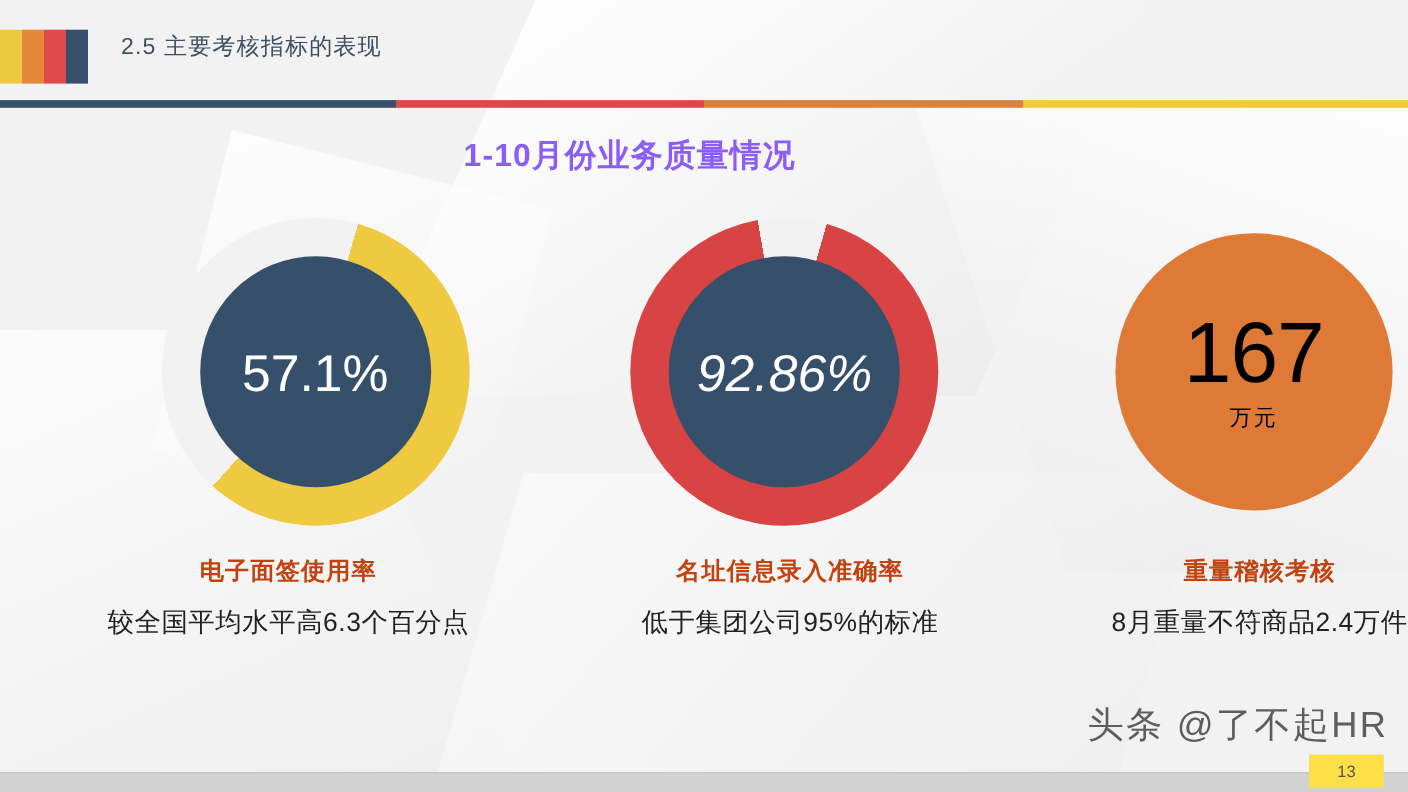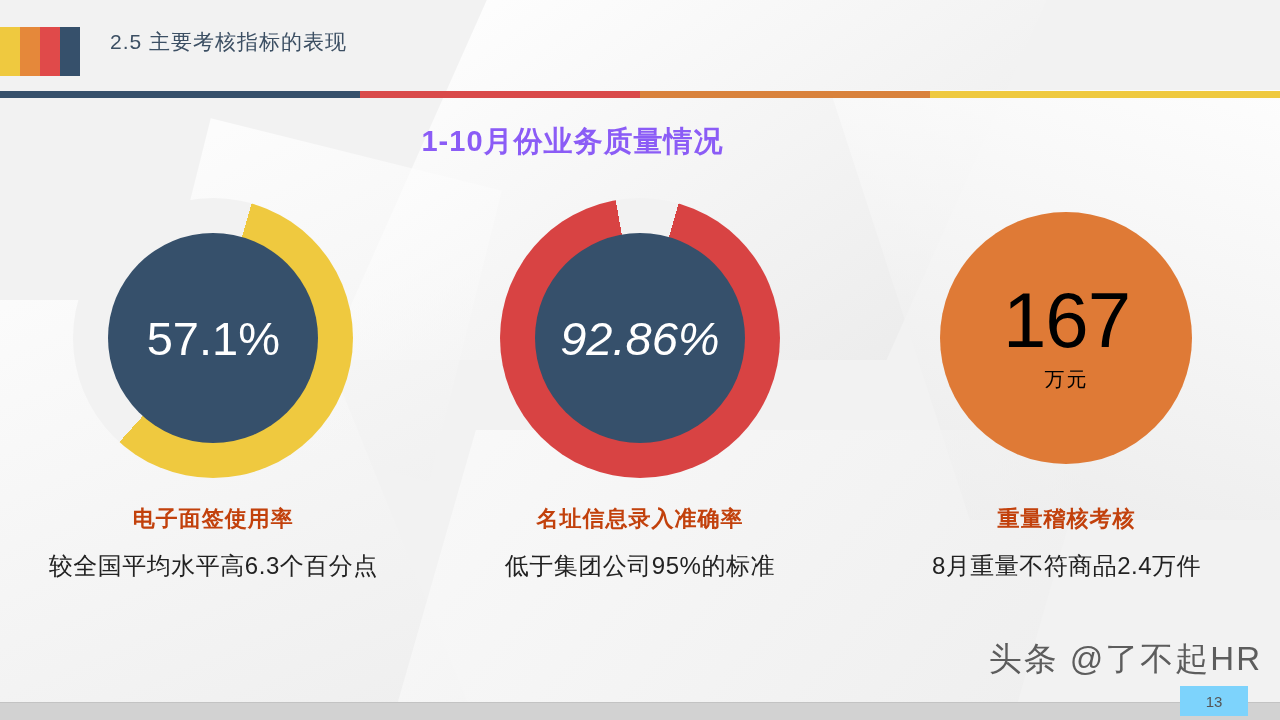--- a/index.html
+++ b/index.html
@@ -102,21 +102,21 @@
   .metrics {
     position: absolute;
     top: 198px; left: 0;
     width: 1280px;
     display: flex;
   }
   .metric {
     width: 426.6px;
     display: flex;
     flex-direction: column;
-    align-items: center;
+    align-items: flex-end;
   }
   .dial-wrap {
     position: relative;
     width: 280px;
     height: 280px;
   }
   .dial-ring {
     position: absolute;
     inset: 0;
     border-radius: 50%;
@@ -186,23 +186,23 @@
   }
   .footer-strip {
     position: absolute;
     left: 0; bottom: 0;
     width: 1280px; height: 17px;
     background: #d2d2d2;
     border-top: 1px solid #c3c3c3;
   }
   .page-badge {
     position: absolute;
-    right: 32px; bottom: 4px;
+    right: 22px; bottom: 4px;
     width: 68px; height: 30px;
-    background: #7dd3fc;
+    background: #fde047;
     display: flex;
     align-items: center;
     justify-content: center;
     font-size: 15px;
     color: #555;
   }
 </style>
 </head>
 <body>
 

